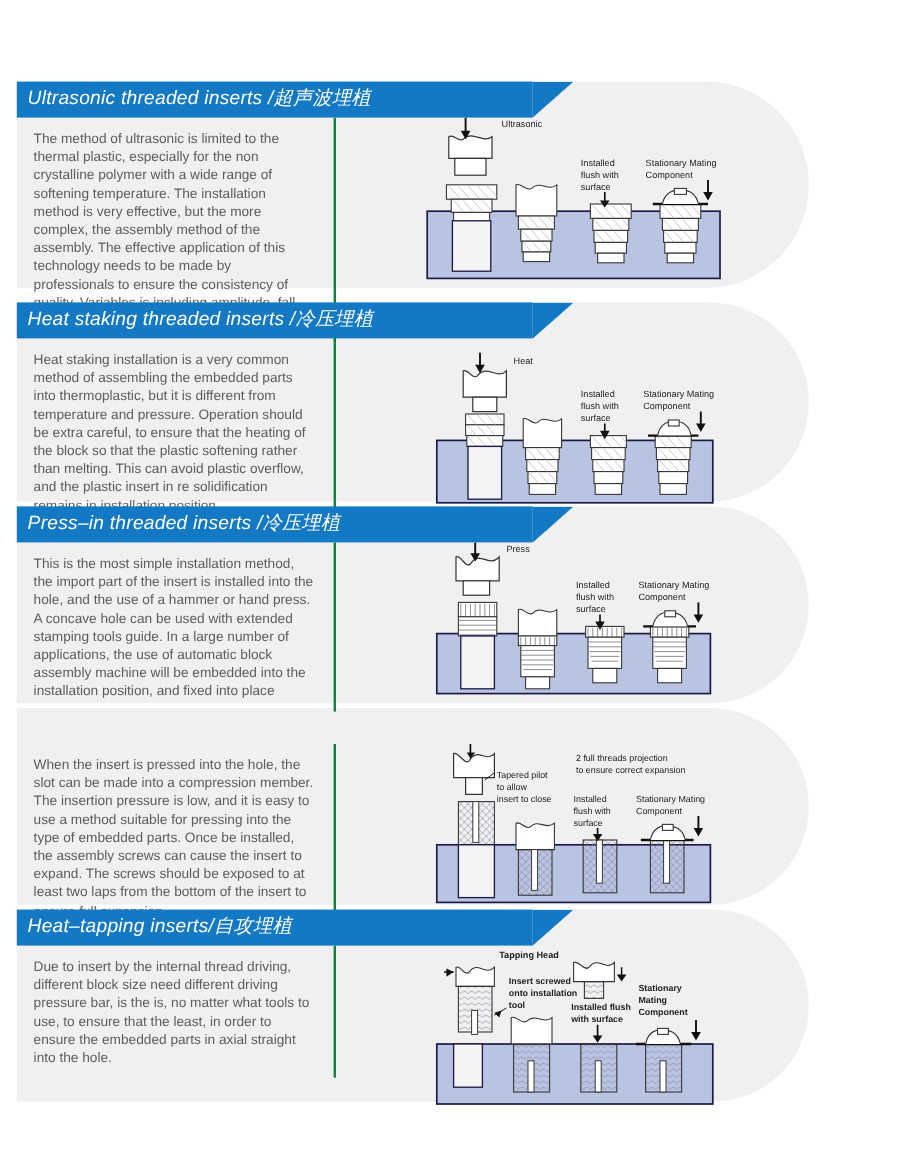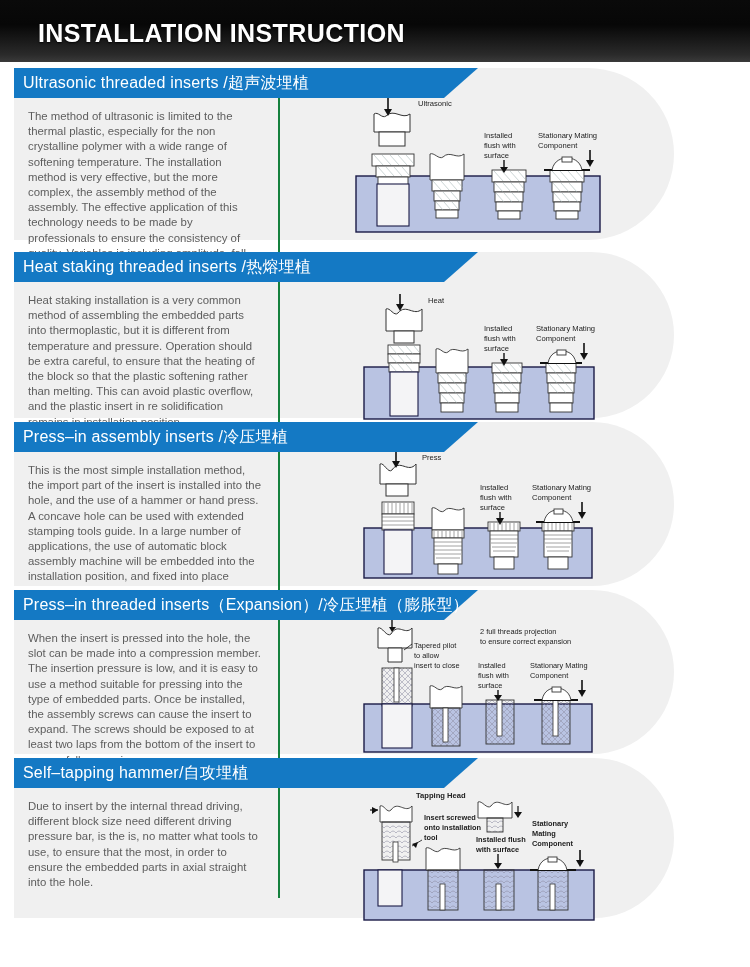--- a/index.html
+++ b/index.html
@@ -35,21 +35,21 @@
   .banner{
     position:relative;z-index:3;
     height:30px;margin-left:14px;
     background:#1479c4;
     display:flex;align-items:center;
     color:#fff;font-size:16px;letter-spacing:.2px;
     white-space:nowrap;
     padding-left:9px;
     box-sizing:border-box;
   }
-  .banner .btext{position:relative;z-index:4;line-height:30px;}
+  .banner .btext{position:relative;z-index:4;line-height:30px;font-style:italic;}
   .banner .bwedge{
     position:absolute;right:-34px;top:0;width:34px;height:30px;
     background:#1479c4;
     clip-path:polygon(0 0,100% 0,0 100%);
   }
   .body{position:relative;z-index:2;display:flex;}
   .txtcol{
     width:266px;box-sizing:border-box;
     padding:11px 16px 8px 14px;
     color:#5d5d5d;font-size:11.4px;line-height:15.2px;
@@ -58,23 +58,20 @@
   }
   .figcol{position:relative;flex:1;}
   .fig{position:absolute;}
   .fig svg{display:block;}
 </style>
 </head>
 <body>
 
 <div class="page">
 
-  <div class="topbar">
-    <div class="title">INSTALLATION INSTRUCTION</div>
-  </div>
 
   <div class="section" style="position:absolute;left:0;top:62px;height:184px;">
     <div class="panel" style="top:6px;height:172px;"></div>
     <div class="banner" style="position:absolute;left:0;top:6px;width:430px;">
       <span class="btext">Ultrasonic  threaded  inserts /超声波埋植</span>
       <span class="bwedge"></span>
     </div>
     <div class="body" style="position:absolute;left:0;top:36px;width:750px;">
       <div class="txtcol">The method of ultrasonic is limited to the thermal plastic, especially for the non crystalline polymer with a wide range of softening temperature. The installation method is very effective, but the more complex, the assembly method of the assembly. The effective application of this technology needs to be made by professionals to ensure the consistency of quality. Variables is including amplitude, fall speed, pressure and welding time.</div>
       <div class="figcol">
@@ -155,21 +152,21 @@
             <path d="M234 66 L242 66 L238 73 Z" fill="#111"></path>
           </svg>
         </div>
       </div>
     </div>
   </div>
 
   <div class="section" style="position:absolute;left:0;top:246px;height:176px;">
     <div class="panel" style="top:6px;height:166px;"></div>
     <div class="banner" style="position:absolute;left:0;top:6px;width:430px;">
-      <span class="btext">Heat  staking threaded inserts /热熔埋植</span>
+      <span class="btext">Heat  staking threaded inserts /冷压埋植</span>
       <span class="bwedge"></span>
     </div>
     <div class="body" style="position:absolute;left:0;top:36px;width:750px;">
       <div class="txtcol">Heat staking installation is a very common method of assembling the embedded parts into thermoplastic, but it is different from temperature and pressure. Operation should be extra careful, to ensure that the heating of the block so that the plastic softening rather than melting. This can avoid plastic overflow, and the plastic insert in re solidification remains in installation position.</div>
       <div class="figcol">
         <div class="fig" style="left:80px;top:-2px;margin-top:11px;">
           <svg width="250" height="140" viewBox="0 0 250 140">
             <rect x="4" y="76" width="230" height="52" fill="#b9c3e2" stroke="#1a1a46" stroke-width="1.4"></rect>
             <g fill="#ffffff" stroke="#333" stroke-width="1">
               <path d="M26 18 L26 40 L62 40 L62 18 C54 26 46 12 38 22 C34 26 30 16 26 18 Z"></path>
@@ -243,21 +240,21 @@
             <path d="M220 62 L228 62 L224 69 Z" fill="#111"></path>
           </svg>
         </div>
       </div>
     </div>
   </div>
 
   <div class="section" style="position:absolute;left:0;top:416px;height:172px;">
     <div class="panel" style="top:6px;height:164px;"></div>
     <div class="banner" style="position:absolute;left:0;top:6px;width:430px;">
-      <span class="btext">Press–in assembly inserts /冷压埋植</span>
+      <span class="btext">Press–in threaded inserts /冷压埋植</span>
       <span class="bwedge"></span>
     </div>
     <div class="body" style="position:absolute;left:0;top:36px;width:750px;">
       <div class="txtcol">This is the most simple installation method, the import part of the insert is installed into the hole, and the use of a hammer or hand press. A concave hole can be used with extended stamping tools guide. In a large number of applications, the use of automatic block assembly machine will be embedded into the installation position, and fixed into place</div>
       <div class="figcol">
         <div class="fig" style="left:80px;top:-2px;text-align:center;">
           <svg width="250" height="140" viewBox="0 0 250 140">
             <rect x="4" y="78" width="228" height="50" fill="#b9c3e2" stroke="#1a1a46" stroke-width="1.4"></rect>
             <g fill="#ffffff" stroke="#333" stroke-width="1">
               <path d="M20 14 L20 34 L56 34 L56 14 C48 24 40 8 32 20 C28 24 24 12 20 14 Z"></path>
@@ -320,24 +317,20 @@
             <path d="M222 52 L222 64" stroke="#111" stroke-width="1.6"></path>
             <path d="M218 62 L226 62 L222 69 Z" fill="#111"></path>
           </svg>
         </div>
       </div>
     </div>
   </div>
 
   <div class="section" style="position:absolute;left:0;top:584px;height:172px;">
     <div class="panel" style="top:6px;height:164px;"></div>
-    <div class="banner" style="position:absolute;left:0;top:6px;width:430px;">
-      <span class="btext">Press–in threaded inserts（Expansion）/冷压埋植（膨胀型）</span>
-      <span class="bwedge"></span>
-    </div>
     <div class="body" style="position:absolute;left:0;top:36px;width:750px;justify-content:space-between;">
       <div class="txtcol">When the insert is pressed into the hole, the slot can be made into a compression member. The insertion pressure is low, and it is easy to use a method suitable for pressing into the type of embedded parts. Once be installed, the assembly screws can cause the insert to expand. The screws should be exposed to at least two laps from the bottom of the insert to ensure full expansion.</div>
       <div class="figcol">
         <div class="fig" style="left:80px;top:-4px;">
           <svg width="250" height="142" viewBox="0 0 250 142">
             <defs>
               <pattern id="xh4" width="6" height="6" patternUnits="userSpaceOnUse">
                 <path d="M0 0 l6 6 M6 0 l-6 6" stroke="#8a8aa0" stroke-width="0.5" fill="none"></path>
               </pattern>
             </defs>
@@ -386,25 +379,25 @@
             <path d="M218 74 L226 74 L222 81 Z" fill="#111"></path>
           </svg>
         </div>
       </div>
     </div>
   </div>
 
   <div class="section" style="position:absolute;left:0;top:752px;height:172px;">
     <div class="panel" style="top:6px;height:160px;"></div>
     <div class="banner" style="position:absolute;left:0;top:6px;width:430px;">
-      <span class="btext">Self–tapping hammer/自攻埋植</span>
+      <span class="btext">Heat–tapping inserts/自攻埋植</span>
       <span class="bwedge"></span>
     </div>
     <div class="body" style="position:absolute;left:0;top:36px;width:750px;">
-      <div class="txtcol">Due to insert by the internal thread driving, different block size need different driving pressure bar, is the is, no matter what tools to use, to ensure that the most, in order to ensure the embedded parts in axial straight into the hole.</div>
+      <div class="txtcol">Due to insert by the internal thread driving, different block size need different driving pressure bar, is the is, no matter what tools to use, to ensure that the least, in order to ensure the embedded parts in axial straight into the hole.</div>
       <div class="figcol">
         <div class="fig" style="left:80px;top:-4px;font-weight:bold;">
           <svg width="250" height="140" viewBox="0 0 250 140">
             <defs>
               <pattern id="th5" width="6" height="5" patternUnits="userSpaceOnUse">
                 <path d="M0 4 Q3 0 6 4" stroke="#8a8aa0" stroke-width="0.55" fill="none"></path>
               </pattern>
             </defs>
             <rect x="4" y="86" width="230" height="50" fill="#b9c3e2" stroke="#1a1a46" stroke-width="1.4"></rect>
             <rect x="18" y="86" width="24" height="36" fill="#f4f4f6" stroke="#1a1a46" stroke-width="1.1"></rect>

